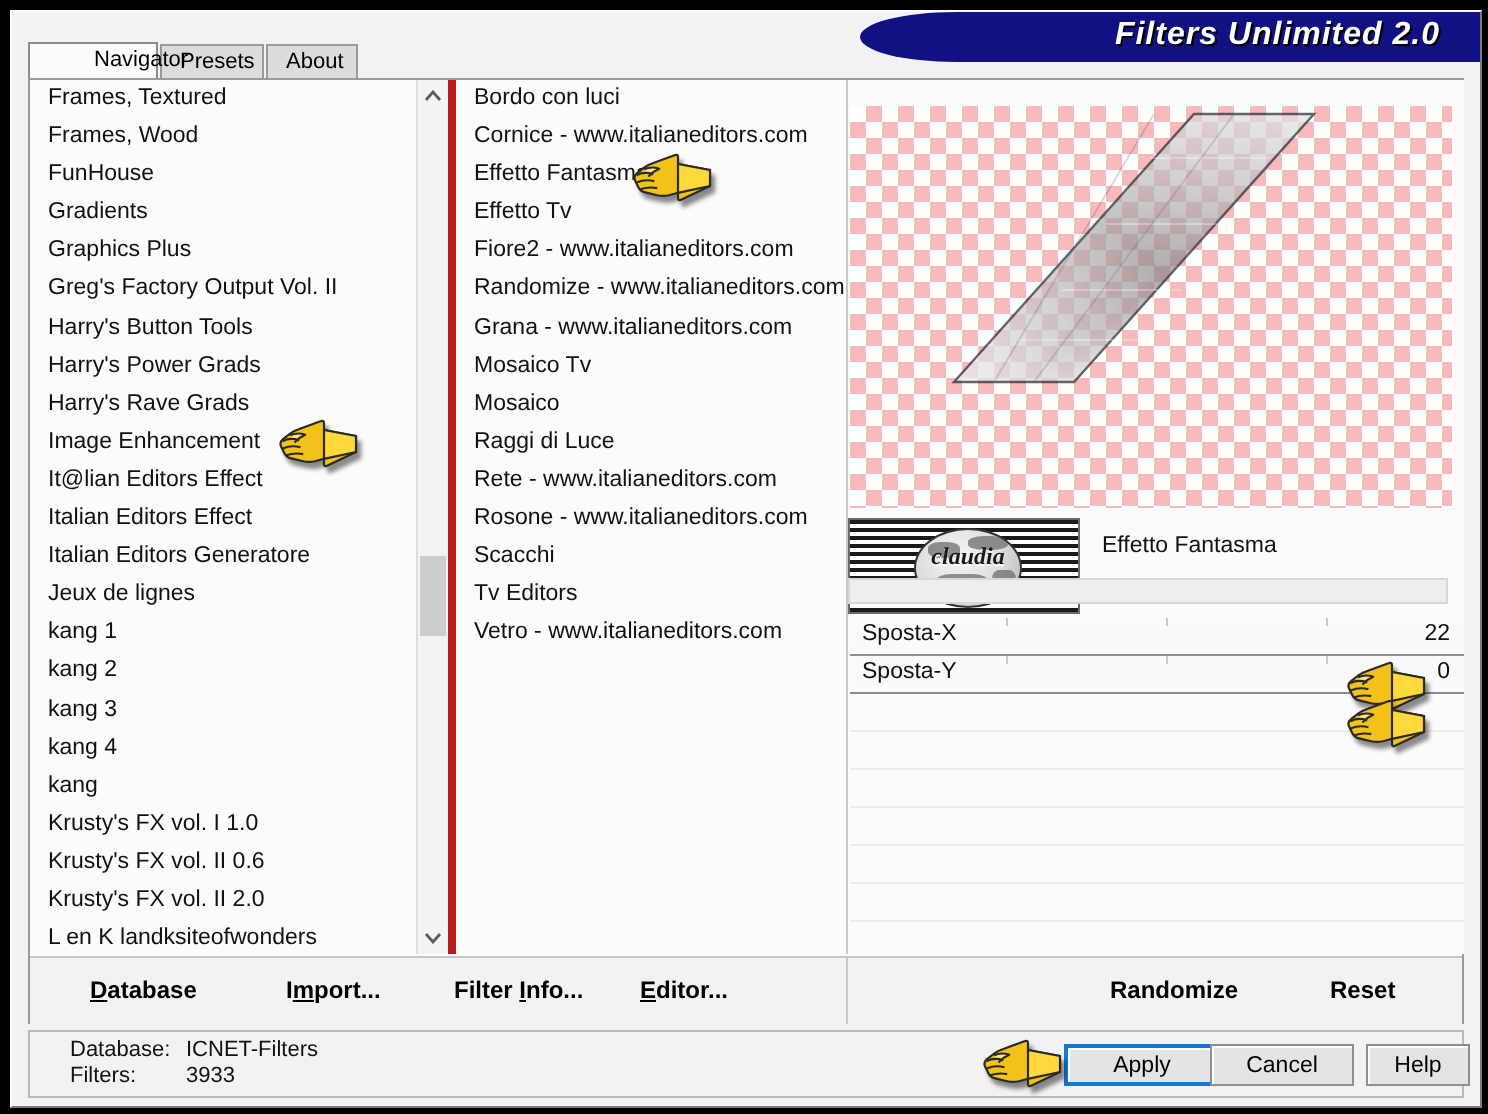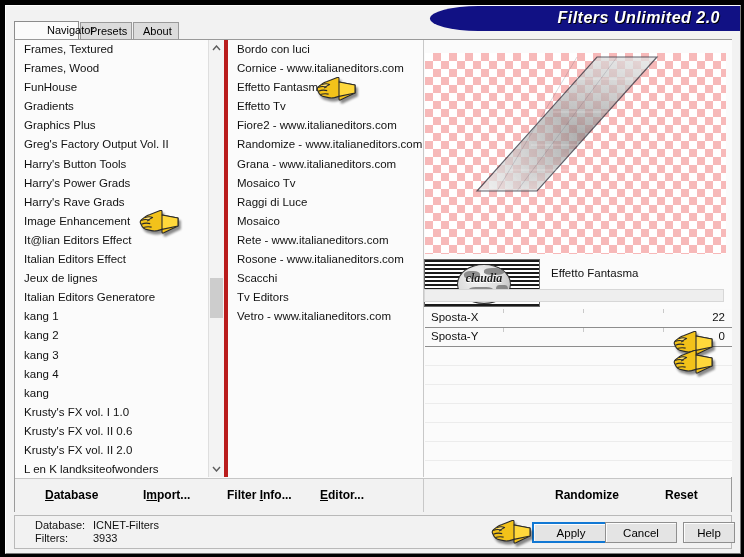--- a/index.html
+++ b/index.html
@@ -124,22 +124,22 @@
           <div class="li">FunHouse</div>
           <div class="li">Gradients</div>
           <div class="li">Graphics Plus</div>
           <div class="li">Greg's Factory Output Vol. II</div>
           <div class="li">Harry's Button Tools</div>
           <div class="li">Harry's Power Grads</div>
           <div class="li">Harry's Rave Grads</div>
           <div class="li">Image Enhancement</div>
           <div class="li"><span class="sel">It@lian Editors Effect</span></div>
           <div class="li">Italian Editors Effect</div>
+          <div class="li">Italian Editors Generatore</div>
           <div class="li">Jeux de lignes</div>
-          <div class="li">Italian Editors Generatore</div>
           <div class="li">kang 1</div>
           <div class="li">kang 2</div>
           <div class="li">kang 3</div>
           <div class="li">kang 4</div>
           <div class="li">kang</div>
           <div class="li">Krusty's FX vol. I 1.0</div>
           <div class="li">Krusty's FX vol. II 0.6</div>
           <div class="li">Krusty's FX vol. II 2.0</div>
           <div class="li">L en K landksiteofwonders</div>
         </div>
@@ -160,22 +160,22 @@
       <div id="midwrap">
         <div id="midlist">
             <div class="li">Bordo con luci</div>
             <div class="li">Cornice - www.italianeditors.com</div>
             <div class="li"><span class="sel">Effetto Fantasma</span></div>
             <div class="li">Effetto Tv</div>
             <div class="li">Fiore2 - www.italianeditors.com</div>
             <div class="li">Randomize - www.italianeditors.com</div>
             <div class="li">Grana - www.italianeditors.com</div>
             <div class="li">Mosaico Tv</div>
+            <div class="li">Mosaico</div>
             <div class="li">Raggi di Luce</div>
-            <div class="li">Mosaico</div>
             <div class="li">Rete - www.italianeditors.com</div>
             <div class="li">Rosone - www.italianeditors.com</div>
             <div class="li">Scacchi</div>
             <div class="li">Tv Editors</div>
             <div class="li">Vetro - www.italianeditors.com</div>
           </div>
       </div>
 
       <div id="rightpane">
 

